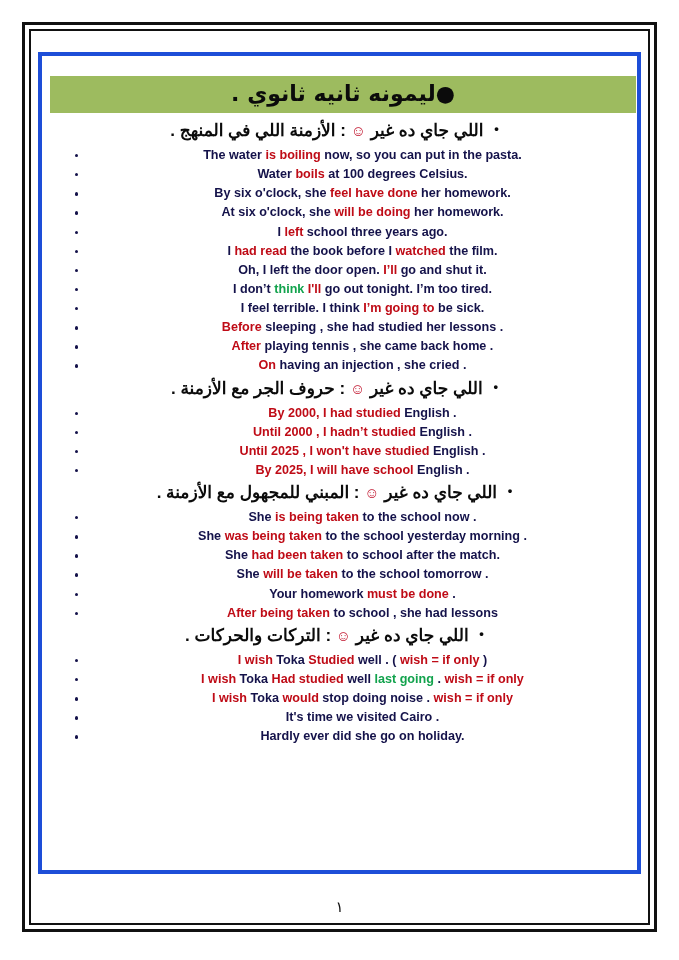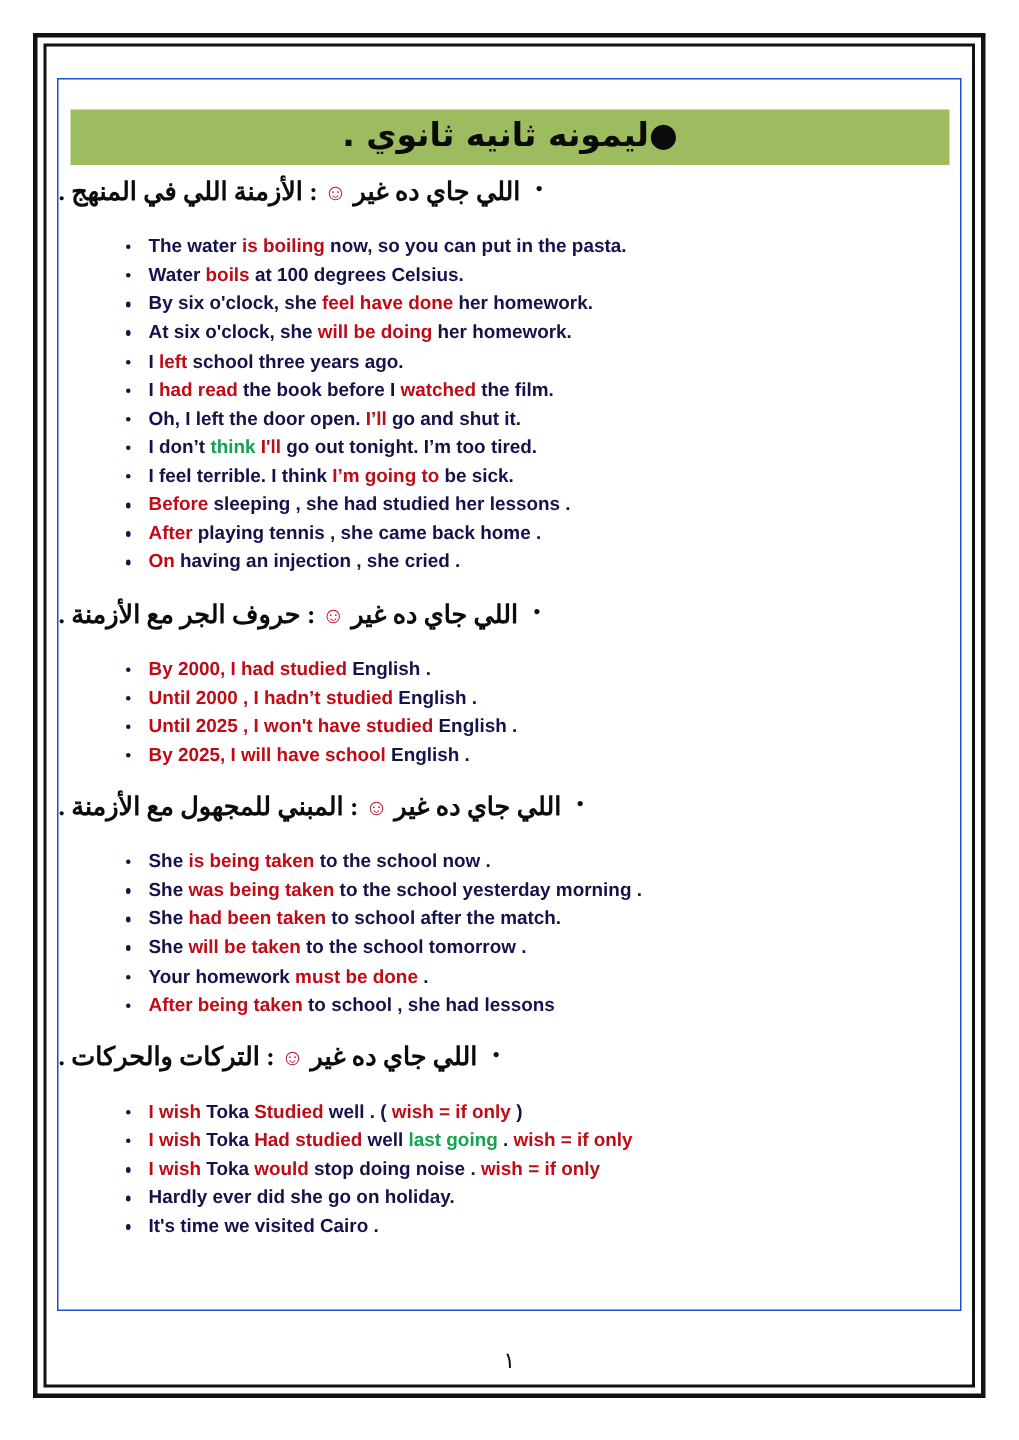--- a/index.html
+++ b/index.html
@@ -42,21 +42,21 @@
     box-sizing: border-box;
   }
 
   
   .content-box {
     position: absolute;
     left: 38px;
     top: 52px;
     width: 603px;
     height: 822px;
-    border: 1px solid #1d4ed8;
+    border: 4px solid #1d4ed8;
     background: #ffffff;
     box-sizing: border-box;
     padding: 0;
   }
 
   
   .title-banner {
     position: absolute;
     left: 8px;
     top: 20px;
@@ -83,44 +83,45 @@
   .doc-body {
     position: absolute;
     left: 0px;
     top: 62px;
     width: 601px;
   }
 
   
   .ar-heading {
     direction: rtl;
-    text-align: left;
-    font-family: Liberation Serif, serif;
+    text-align: center;
+    font-family: Liberation Sans, sans-serif;
     font-weight: bold;
     font-size: 17px;
     color: #0b0b0b;
     padding: 2px 16px 3px 0;
     line-height: 1.35;
     white-space: nowrap;
   }
   .ar-heading .ar-bullet {
     font-size: 13px;
     vertical-align: 3px;
     margin-left: 6px;
   }
   .ar-heading .smiley {
     color: #c0132c;
     font-size: 15px;
   }
 
   
   ul.en-list {
     list-style: none;
-    margin: 12px;
+    margin: 0;
     padding: 0;
+    text-align: center;
   }
   ul.en-list > li {
     position: relative;
     font-family: "Liberation Sans", sans-serif;
     font-weight: bold;
     font-size: 12.6px;
     line-height: 1.52;
     color: #14124a;
     padding: 0 8px 0 48px;
     margin: 0;
@@ -197,22 +198,22 @@
           <li><span class="n">She </span><span class="r">had been taken</span><span class="n"> to school after the match.</span></li>
           <li><span class="n">She </span><span class="r">will be taken</span><span class="n"> to the school tomorrow .</span></li>
           <li><span class="n">Your homework </span><span class="r">must be done</span><span class="n"> .</span></li>
           <li><span class="r">After being taken</span><span class="n"> to school , she had lessons</span></li>
         </ul>
         <div class="ar-heading"><span class="ar-bullet">•</span><span> اللي جاي ده غير </span><span class="smiley">☺</span><span> : التركات والحركات  .</span></div>
         <ul class="en-list">
           <li><span class="r">I wish </span><span class="n">Toka </span><span class="r">Studied</span><span class="n"> well . ( </span><span class="r"> wish = if only</span><span class="n"> )</span></li>
           <li><span class="r">I wish </span><span class="n">Toka </span><span class="r">Had studied</span><span class="n"> well </span><span class="g">last going</span><span class="n"> . </span><span class="r">wish = if only</span></li>
           <li><span class="r">I wish </span><span class="n">Toka </span><span class="r">would</span><span class="n"> stop doing  noise . </span><span class="r">wish = if only</span></li>
+          <li><span class="n">It's time we visited Cairo .</span></li>
           <li><span class="n">Hardly ever did she go on holiday.</span></li>
-          <li><span class="n">It's time we visited Cairo .</span></li>
         </ul>
       </div>
 
   </div>
 
   <div class="page-number">١</div>
 
 </div>
 
 </body></html>

